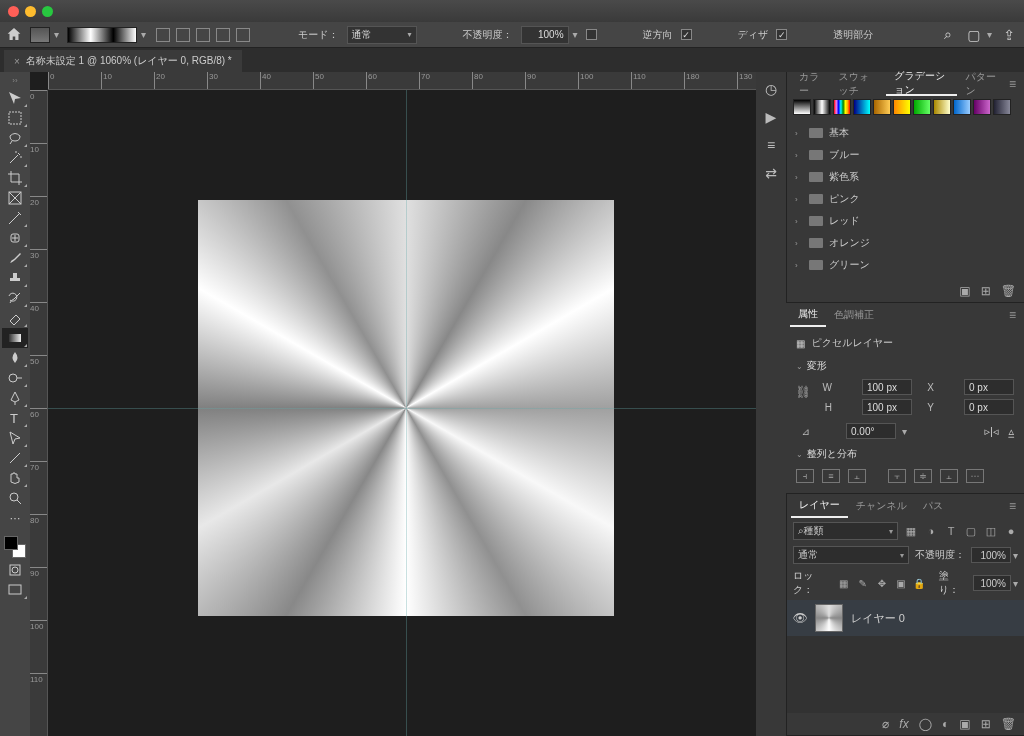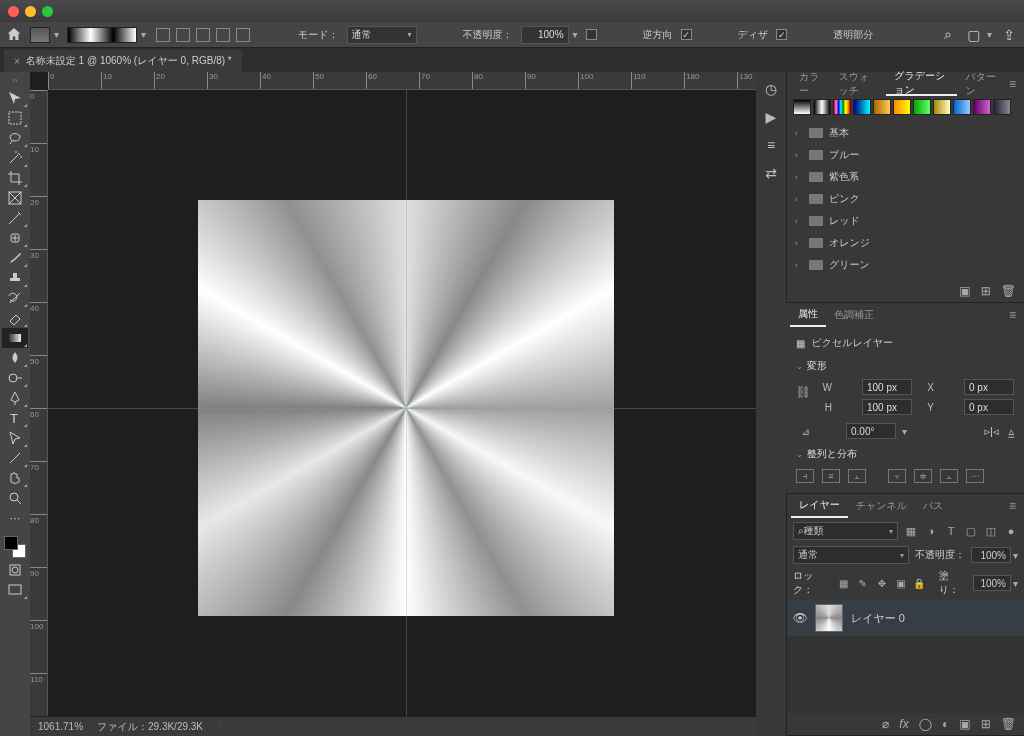--- a/index.html
+++ b/index.html
@@ -338,25 +338,20 @@
         <div class="tick" style="top:477px">90</div>
         <div class="tick" style="top:530px">100</div>
         <div class="tick" style="top:583px">110</div>
       </div>
       <div class="canvas">
         <div class="art"></div>
         <div class="guide-v"></div>
         <div class="guide-h"></div>
       </div>
     </div>
-    <div class="status">
-      <span>1061.71%</span>
-      <span><span>ファイル：</span><span>29.3K/29.3K</span></span>
-      <span class="sep">〉</span>
-    </div>
   </div>
 
   <div class="dockcol">
     <div class="dock-ic">◷</div>
     <div class="dock-ic">▶</div>
     <div class="dock-ic">≡</div>
     <div class="dock-ic">⇄</div>
   </div>
 
   <div class="panelcol">

